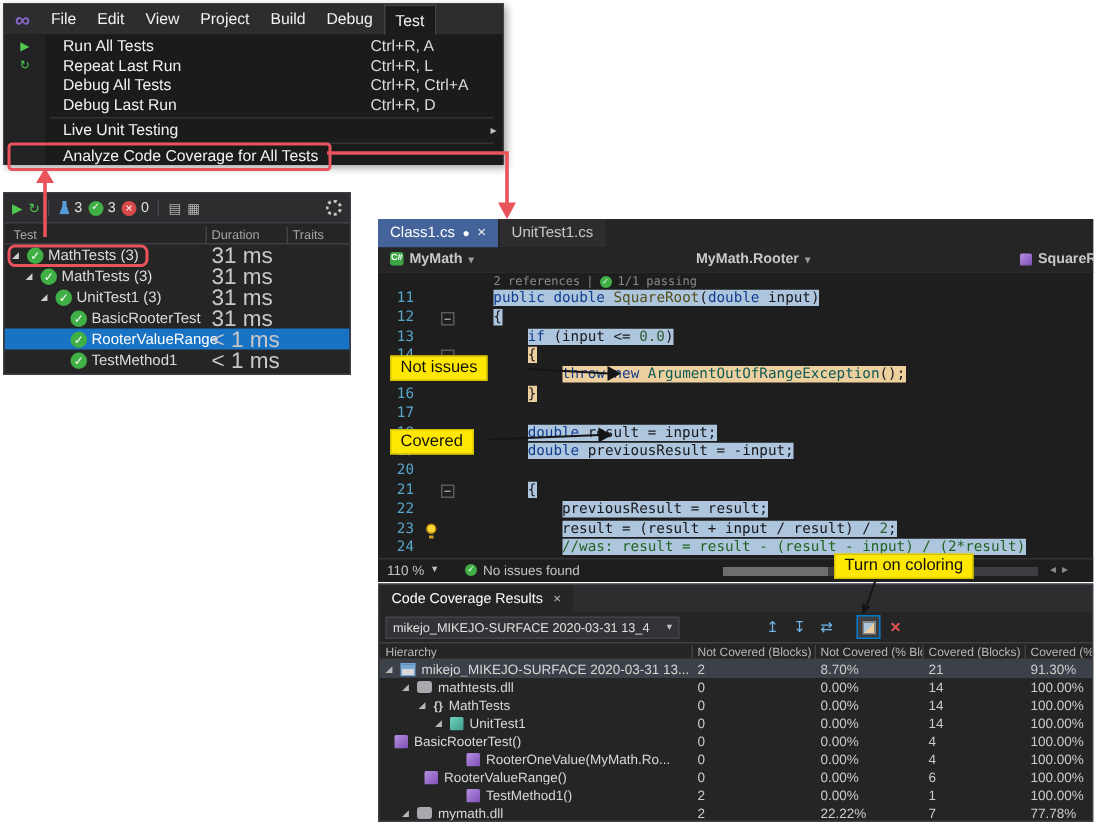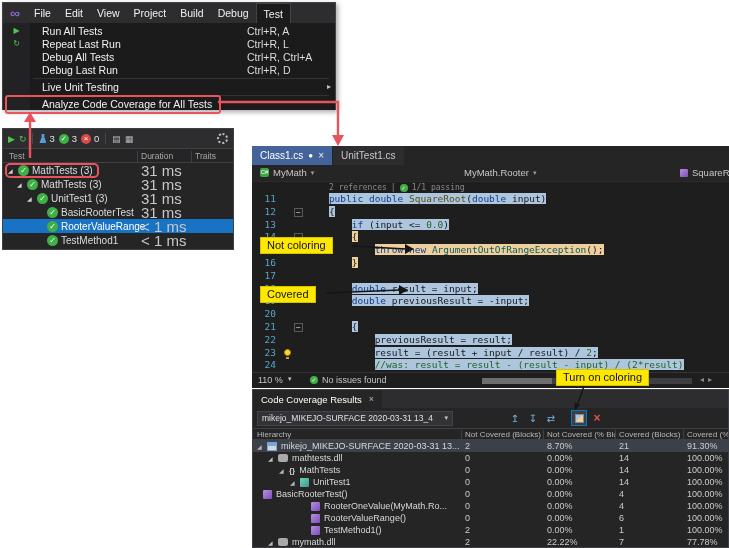--- a/index.html
+++ b/index.html
@@ -59,21 +59,21 @@
   
   #editor { position:absolute; left:252px; top:146px; width:477px; height:242px;
     background:#1e1e1e; overflow:hidden; color:#dcdcdc; }
   #ed-tabs { height:19px; background:#252526; display:flex; font-size:10px; }
   .ed-tab { display:flex; align-items:center; gap:5px; padding:0 8px; background:#2d2d30;
     color:#c8c8c8; margin-right:1px; }
   .ed-tab.active { background:#44639a; color:#fff; }
   .tab-dot { font-size:8px; } .tab-x { font-size:10px; opacity:.9; }
   #ed-crumb { height:17px; background:#252526; border-bottom:1px solid #2a2a2b;
     position:relative; font-size:9.5px; color:#c8c8c8; }
-  .crumb-seg { position:absolute; top:2px; display:flex; align-items:center; gap:4px; white-space:nowrap; }
+  .crumb-seg { position:absolute; top:2px; display:flex; align-items:center; gap:4px; white-space:nowrap;font-weight:bold; }
   .crumb-caret { font-size:7px; color:#9a9a9a; }
   .proj-ic { width:9px; height:9px; background:#3fa648; border-radius:2px; color:#fff;
     font-size:6px; line-height:9px; text-align:center; }
   .member-ic { width:8px; height:8px; background:linear-gradient(135deg,#b68fe0,#7e4fb5); border-radius:1px; }
   #ed-code { height:190px; font-family:"DejaVu Sans Mono", monospace; font-size:9.5px; position:relative; }
   #codelens { height:11px; display:flex; align-items:center; gap:4px; padding-left:77px;
     font-size:8px; color:#8a8a8a; }
   .lens-check { width:8px; height:8px; border-radius:50%; background:#3faf46; color:#fff;
     font-size:6px; line-height:8px; text-align:center; }
   .code-row { display:flex; height:12.8px; line-height:12.8px; }
@@ -502,21 +502,21 @@
           <span class="cc-exp"></span>
           <span class="cc-ic ic-method"></span>
           <span class="cc-label">RooterOneValue(MyMath.Ro...</span>
         </span>
         <span class="cc-val cc-col0">0</span>
         <span class="cc-val cc-col1">0.00%</span>
         <span class="cc-val cc-col2">4</span>
         <span class="cc-val cc-col3">100.00%</span>
       </div>
       <div class="cc-row">
-        <span class="cc-hier" style="padding-left: 48px; align-items: center;">
+        <span class="cc-hier" style="padding-left: 20px; align-items: center;">
           <span class="cc-exp"></span>
           <span class="cc-ic ic-method"></span>
           <span class="cc-label">RooterValueRange()</span>
         </span>
         <span class="cc-val cc-col0">0</span>
         <span class="cc-val cc-col1">0.00%</span>
         <span class="cc-val cc-col2">6</span>
         <span class="cc-val cc-col3">100.00%</span>
       </div>
       <div class="cc-row">
@@ -537,21 +537,21 @@
           <span class="cc-label">mymath.dll</span>
         </span>
         <span class="cc-val cc-col0">2</span>
         <span class="cc-val cc-col1">22.22%</span>
         <span class="cc-val cc-col2">7</span>
         <span class="cc-val cc-col3">77.78%</span>
       </div>
     </div>
 </div>
 
-<div class="callout" id="callout-notcovered">Not coloring</div>
+<div class="callout" id="callout-notcovered">Not issues</div>
 <div class="callout" id="callout-covered">Covered</div>
 <div class="callout" id="callout-coloring">Turn on coloring</div>
 
 <svg id="overlay" viewBox="0 0 729 548">
 
   <polyline points="218,102 338,102 338,136" fill="none" stroke="#e8535c" stroke-width="2.4"></polyline>
   <polygon points="332,135 344,135 338,146" fill="#e8535c"></polygon>
 
   <line x1="30" y1="158" x2="30" y2="120" stroke="#e8535c" stroke-width="2.4"></line>
   <polygon points="24,122 36,122 30,112" fill="#e8535c"></polygon>

